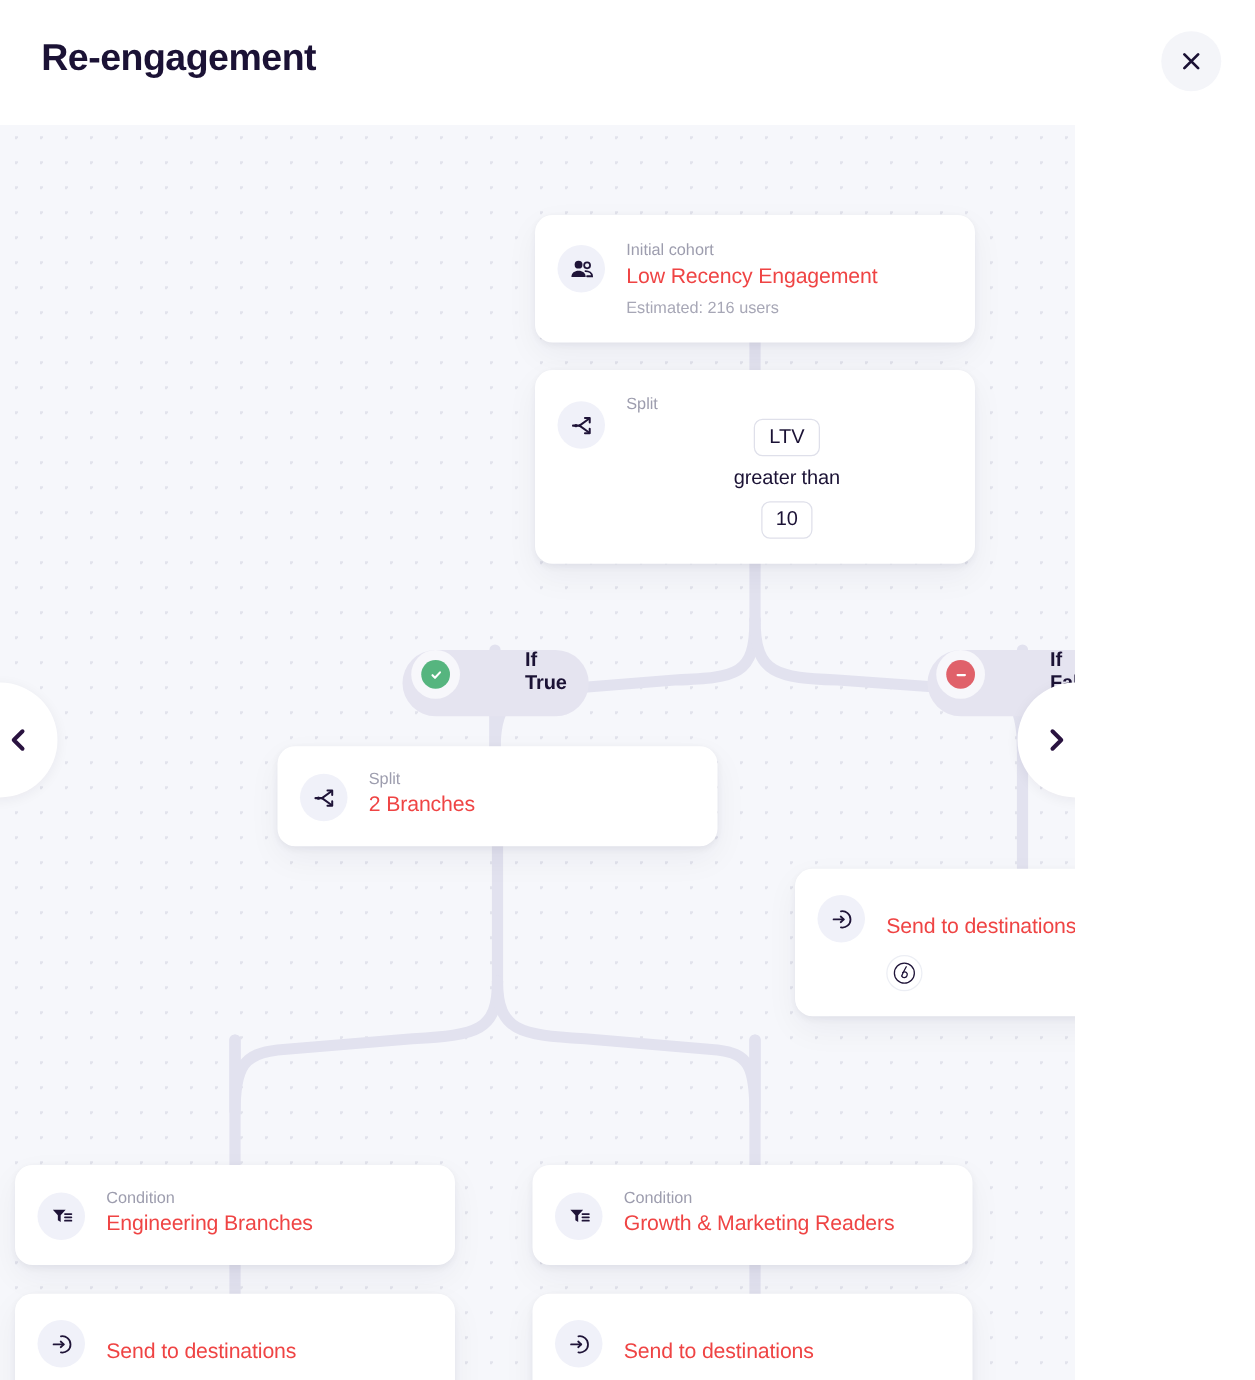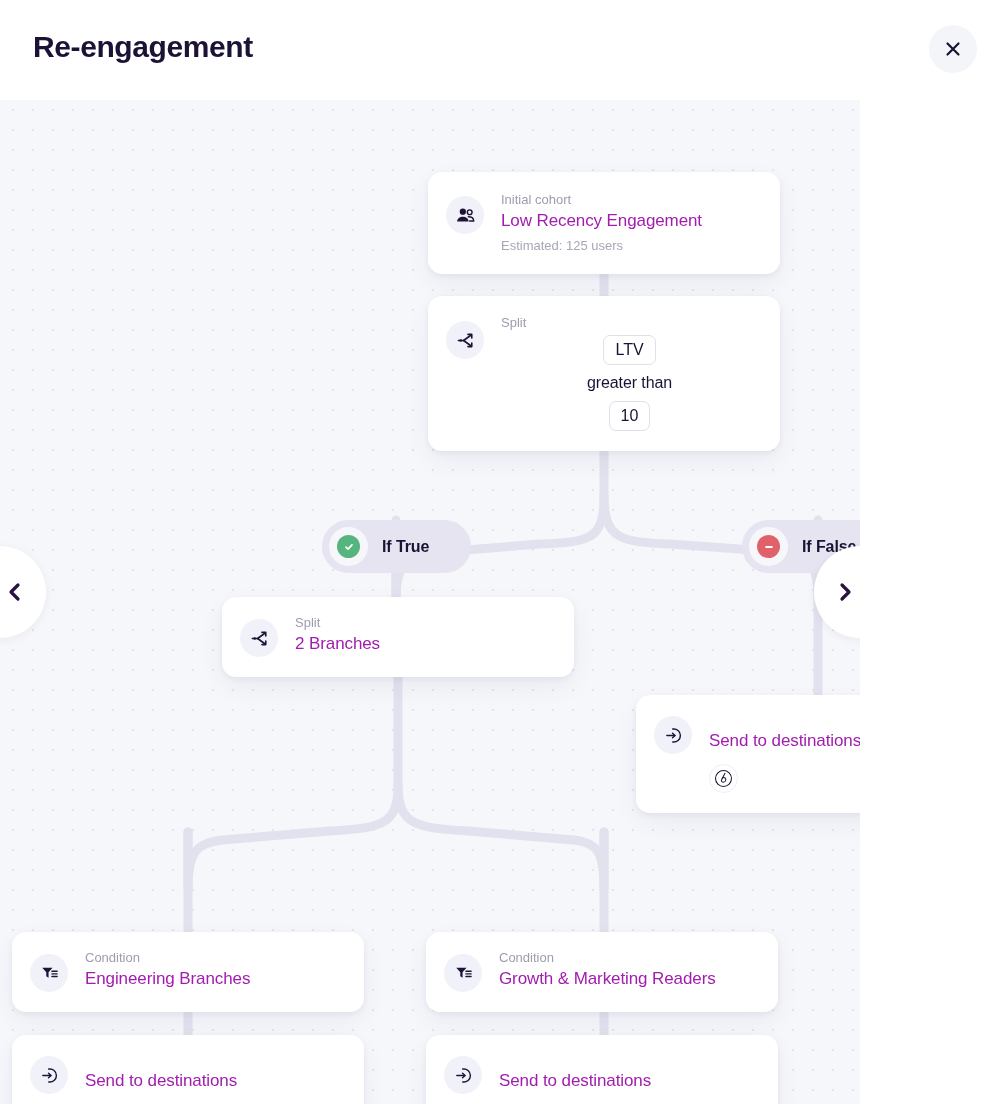--- a/index.html
+++ b/index.html
@@ -100,21 +100,21 @@
   .node-icon svg { display: block; }
   .node-body { flex: 1 1 auto; min-width: 0; }
   .node-kicker {
     font-size: 13px;
     color: #9d9dae;
     line-height: 16px;
     margin-bottom: 2px;
   }
   .node-title {
     font-size: 17px;
-    color: #a21caf;
+    color: #ef4444;
     line-height: 22px;
     letter-spacing: -0.1px;
   }
 
   
   #node-cohort { left: 428px; top: 72px; width: 352px; padding: 20px 22px 20px 18px; }
   #node-cohort .node-icon { margin-right: 17px; margin-top: 4px; }
   #node-cohort .node-sub {
     font-size: 13px;
     color: #a7a7b6;
@@ -151,24 +151,24 @@
     letter-spacing: -0.1px;
   }
 
   
   .branch-pill {
     position: absolute;
     height: 53px;
     border-radius: 27px;
     background: #e5e4f0;
     display: flex;
-    align-items: center;
     padding: 0 26px 0 7px;
     z-index: 12;
     cursor: pointer;
+    gap: 38px;
   }
   .branch-bullet {
     width: 39px;
     height: 39px;
     border-radius: 50%;
     background: #f7f7fb;
     display: flex;
     align-items: center;
     justify-content: center;
     margin-right: 14px;
@@ -296,21 +296,21 @@
         <svg width="19" height="19" viewBox="0 0 20 20" fill="#1f1438">
           <circle cx="7.2" cy="6" r="3.3"></circle>
           <path d="M1.2 16.4c0-3.3 2.7-5.2 6-5.2s6 1.9 6 5.2z"></path>
           <circle cx="14.4" cy="6.6" r="2.5" fill="none" stroke="#1f1438" stroke-width="1.5"></circle>
           <path d="M13 11.4c3 0 5.6 1.6 5.6 4.4h-4.2" fill="none" stroke="#1f1438" stroke-width="1.5" stroke-linecap="round"></path>
         </svg>
       </div>
       <div class="node-body">
         <div class="node-kicker">Initial cohort</div>
         <div class="node-title">Low Recency Engagement</div>
-        <div class="node-sub">Estimated: 125 users</div>
+        <div class="node-sub">Estimated: 216 users</div>
       </div>
     </div>
 
     <div class="node" id="node-split-ltv">
       <div class="node-icon">
         <svg width="19" height="19" viewBox="0 0 20 20" fill="none" stroke="#1f1438" stroke-width="1.7" stroke-linecap="round" stroke-linejoin="round">
           <path d="M2.5 10 H8"></path>
           <path d="M8 10 L16 4.2"></path>
           <path d="M8 10 L16 15.8"></path>
           <path d="M12.6 3.6 H16.6 V7.4"></path>

